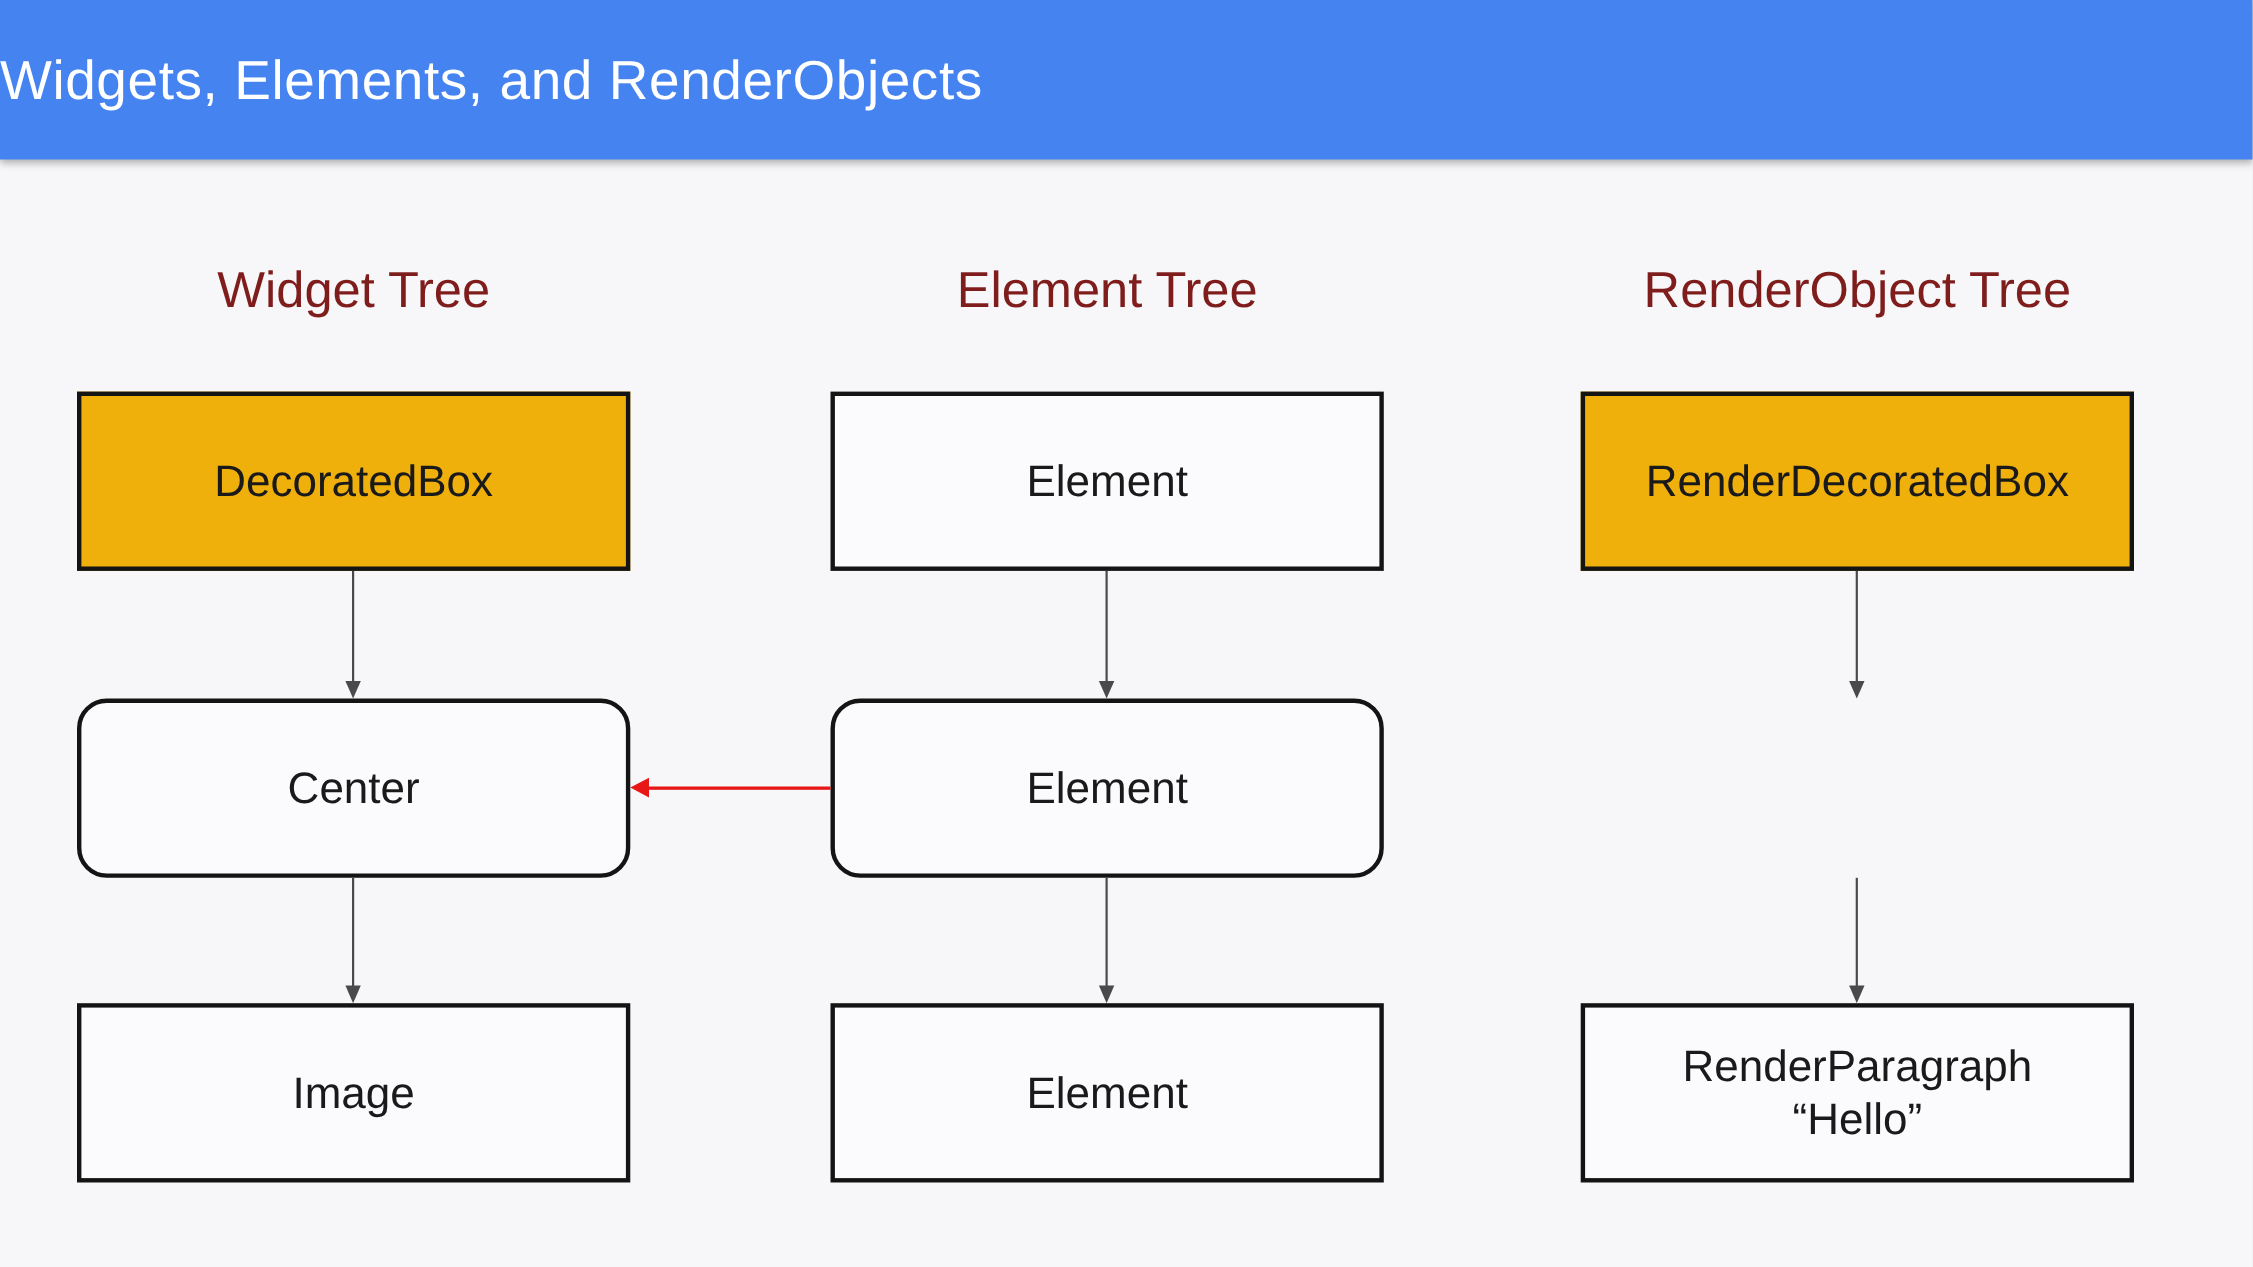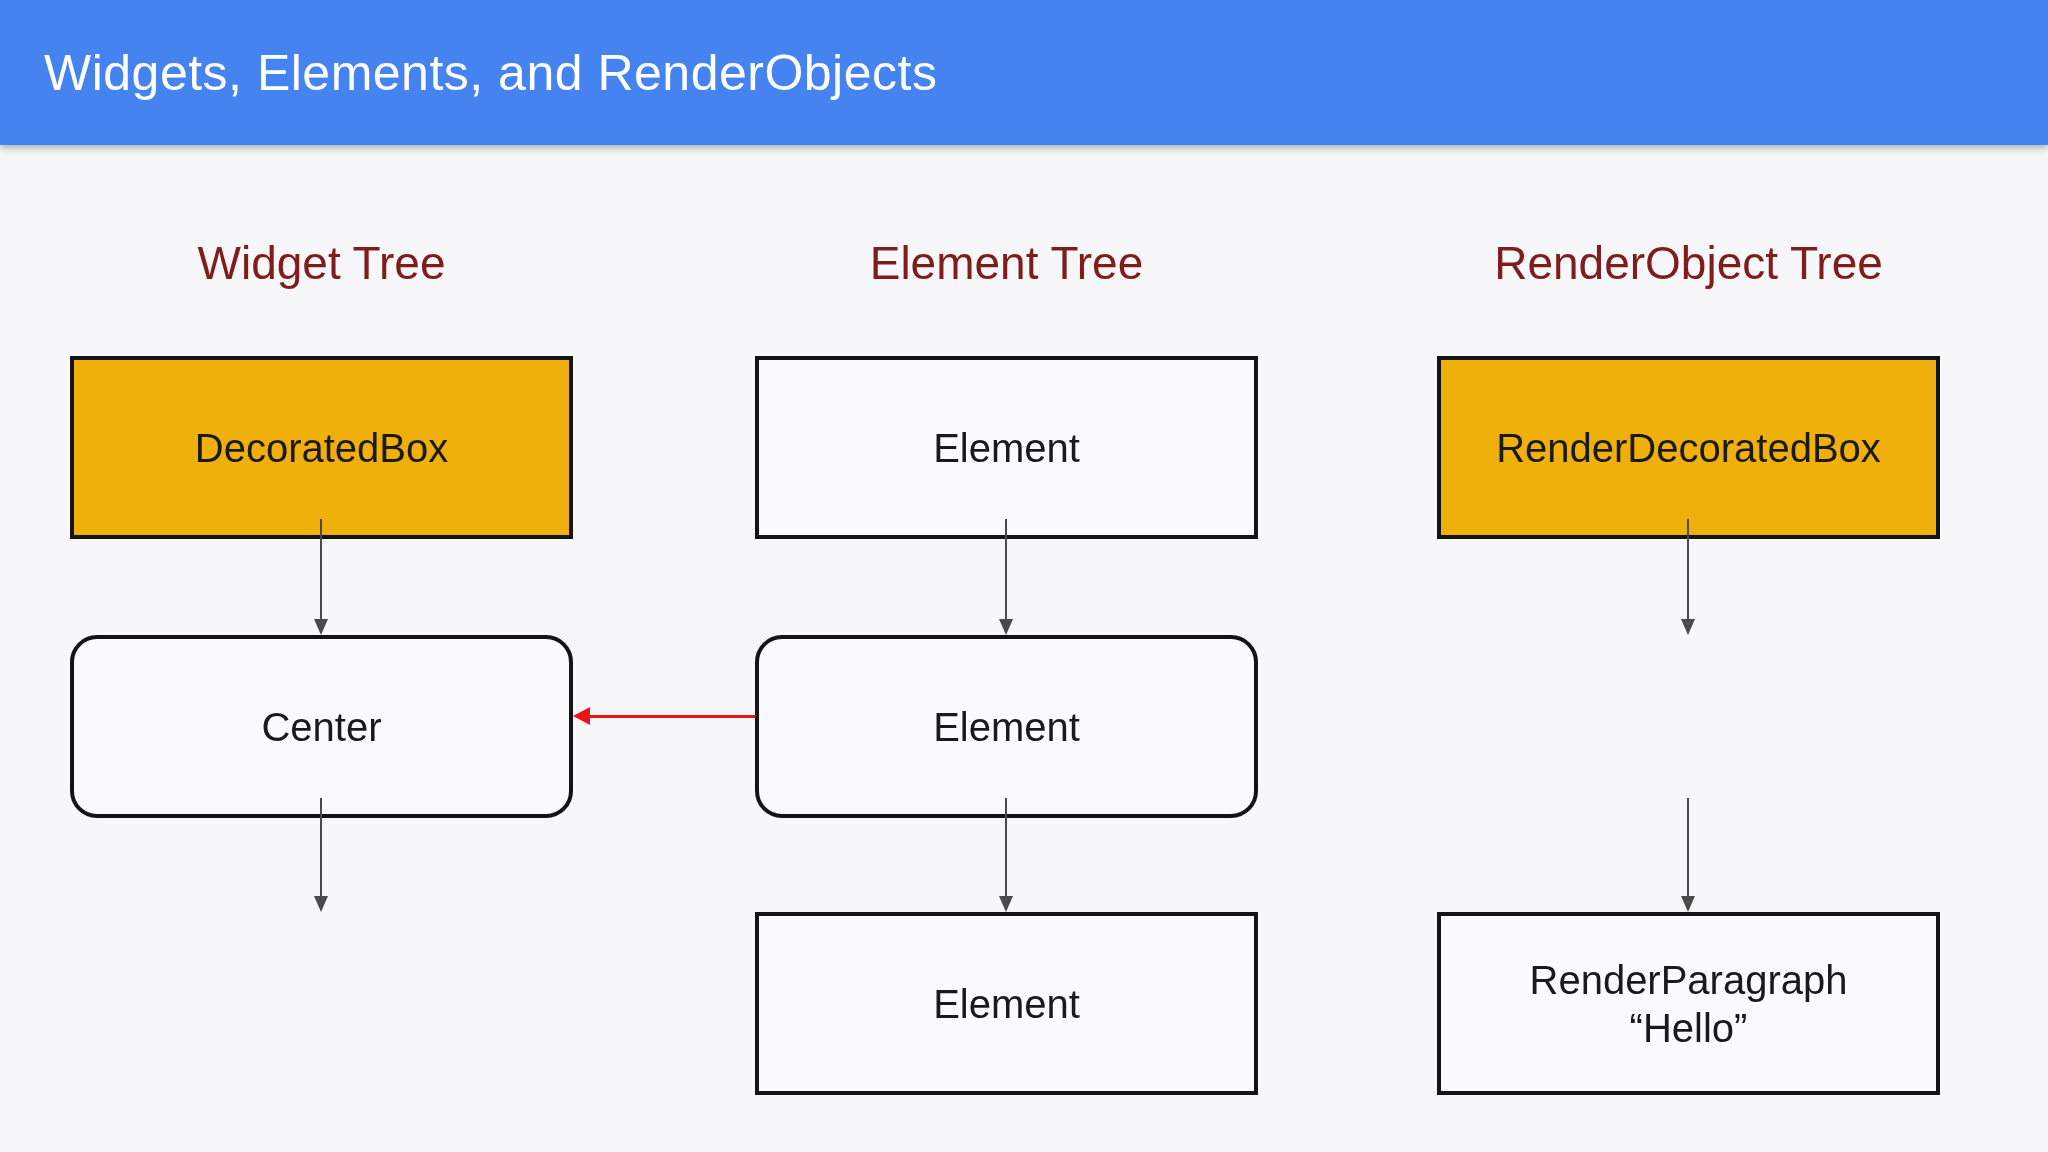--- a/index.html
+++ b/index.html
@@ -20,21 +20,20 @@
     position: absolute;
     left: 0; top: 0;
     width: 2048px; height: 145px;
     background: #4583f0;
     box-shadow: 0 3px 7px rgba(0,0,0,0.30);
     display: flex;
     align-items: center;
   }
   .header-title {
     margin: 0;
-    padding-left: 44px;
     font-size: 50px;
     font-weight: 400;
     letter-spacing: 0.5px;
     color: #ffffff;
   }
   
   .tree-title {
     position: absolute;
     top: 236px;
     width: 503px;
@@ -43,21 +42,21 @@
     font-weight: 400;
     color: #7f1d1d;
   }
   .tree-title.c1 { left: 70px; }
   .tree-title.c2 { left: 755px; }
   .tree-title.c3 { left: 1437px; }
   
   .node {
     position: absolute;
     width: 503px;
-    height: 183px;
+    height: 163px;
     box-sizing: border-box;
     border: 4px solid #141414;
     background: #fbfafc;
     display: flex;
     flex-direction: column;
     align-items: center;
     justify-content: center;
     text-align: center;
     font-size: 40px;
     color: #1a1a1a;
@@ -127,20 +126,23 @@
   <div class="tree-title c1">Widget Tree</div>
   <div class="tree-title c2">Element Tree</div>
   <div class="tree-title c3">RenderObject Tree</div>
 
   <div class="node orange c1 r1">
     <span>DecoratedBox</span>
   </div>
   <div class="node c1 r2">
     <span>Center</span>
   </div>
+  <div class="node c1 r3">
+    <span>Image</span>
+  </div>
 
   <div class="node c2 r1">
     <span>Element</span>
   </div>
   <div class="node c2 r2">
     <span>Element</span>
   </div>
   <div class="node c2 r3">
     <span>Element</span>
   </div>

